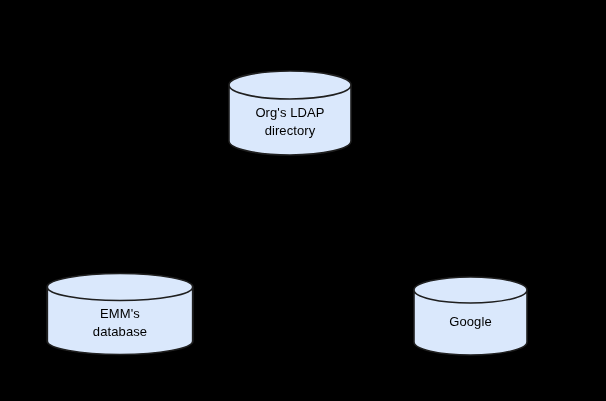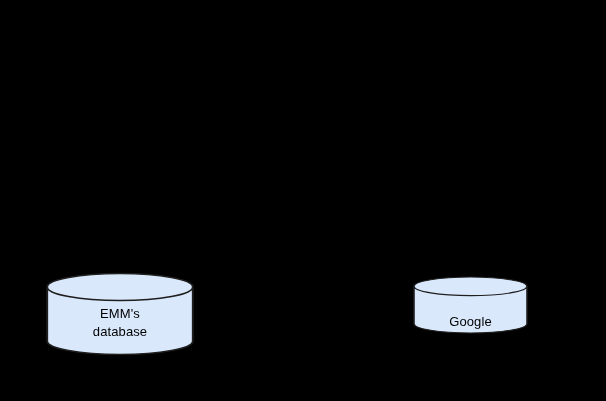--- a/index.html
+++ b/index.html
@@ -68,31 +68,43 @@
     height: 82px;
   }
   #node-emm .cyl-label {
     top: 32px;
   }
 
   #node-google {
     left: 413px;
     top: 277px;
     width: 115px;
-    height: 56px;
+    height: 78px;
   }
   #node-google .cyl-label {
     top: 36px;
   }
 </style>
 </head>
 <body>
 
 <div id="canvas">
 
+  <div class="cyl" id="node-ldap">
+    <svg viewBox="0 0 124 86" preserveAspectRatio="none">
+      <path d="M 1 15
+               L 1 71
+               A 61 14 0 0 0 123 71
+               L 123 15
+               A 61 14 0 0 0 1 15
+               A 61 14 0 0 0 123 15" fill="#dae8fc" stroke="#1f1f1f" stroke-width="1.6" stroke-linejoin="round" stroke-linecap="round"></path>
+    </svg>
+    <div class="cyl-label">Org's LDAP
+directory</div>
+  </div>
 
   <div class="cyl" id="node-emm">
     <svg viewBox="0 0 124 82" preserveAspectRatio="none">
       <path d="M 1 14
                L 1 68
                A 61 13.5 0 0 0 123 68
                L 123 14
                A 61 13.5 0 0 0 1 14
                A 61 13.5 0 0 0 123 14" fill="#dae8fc" stroke="#1f1f1f" stroke-width="1.6" stroke-linejoin="round" stroke-linecap="round"></path>
     </svg>

